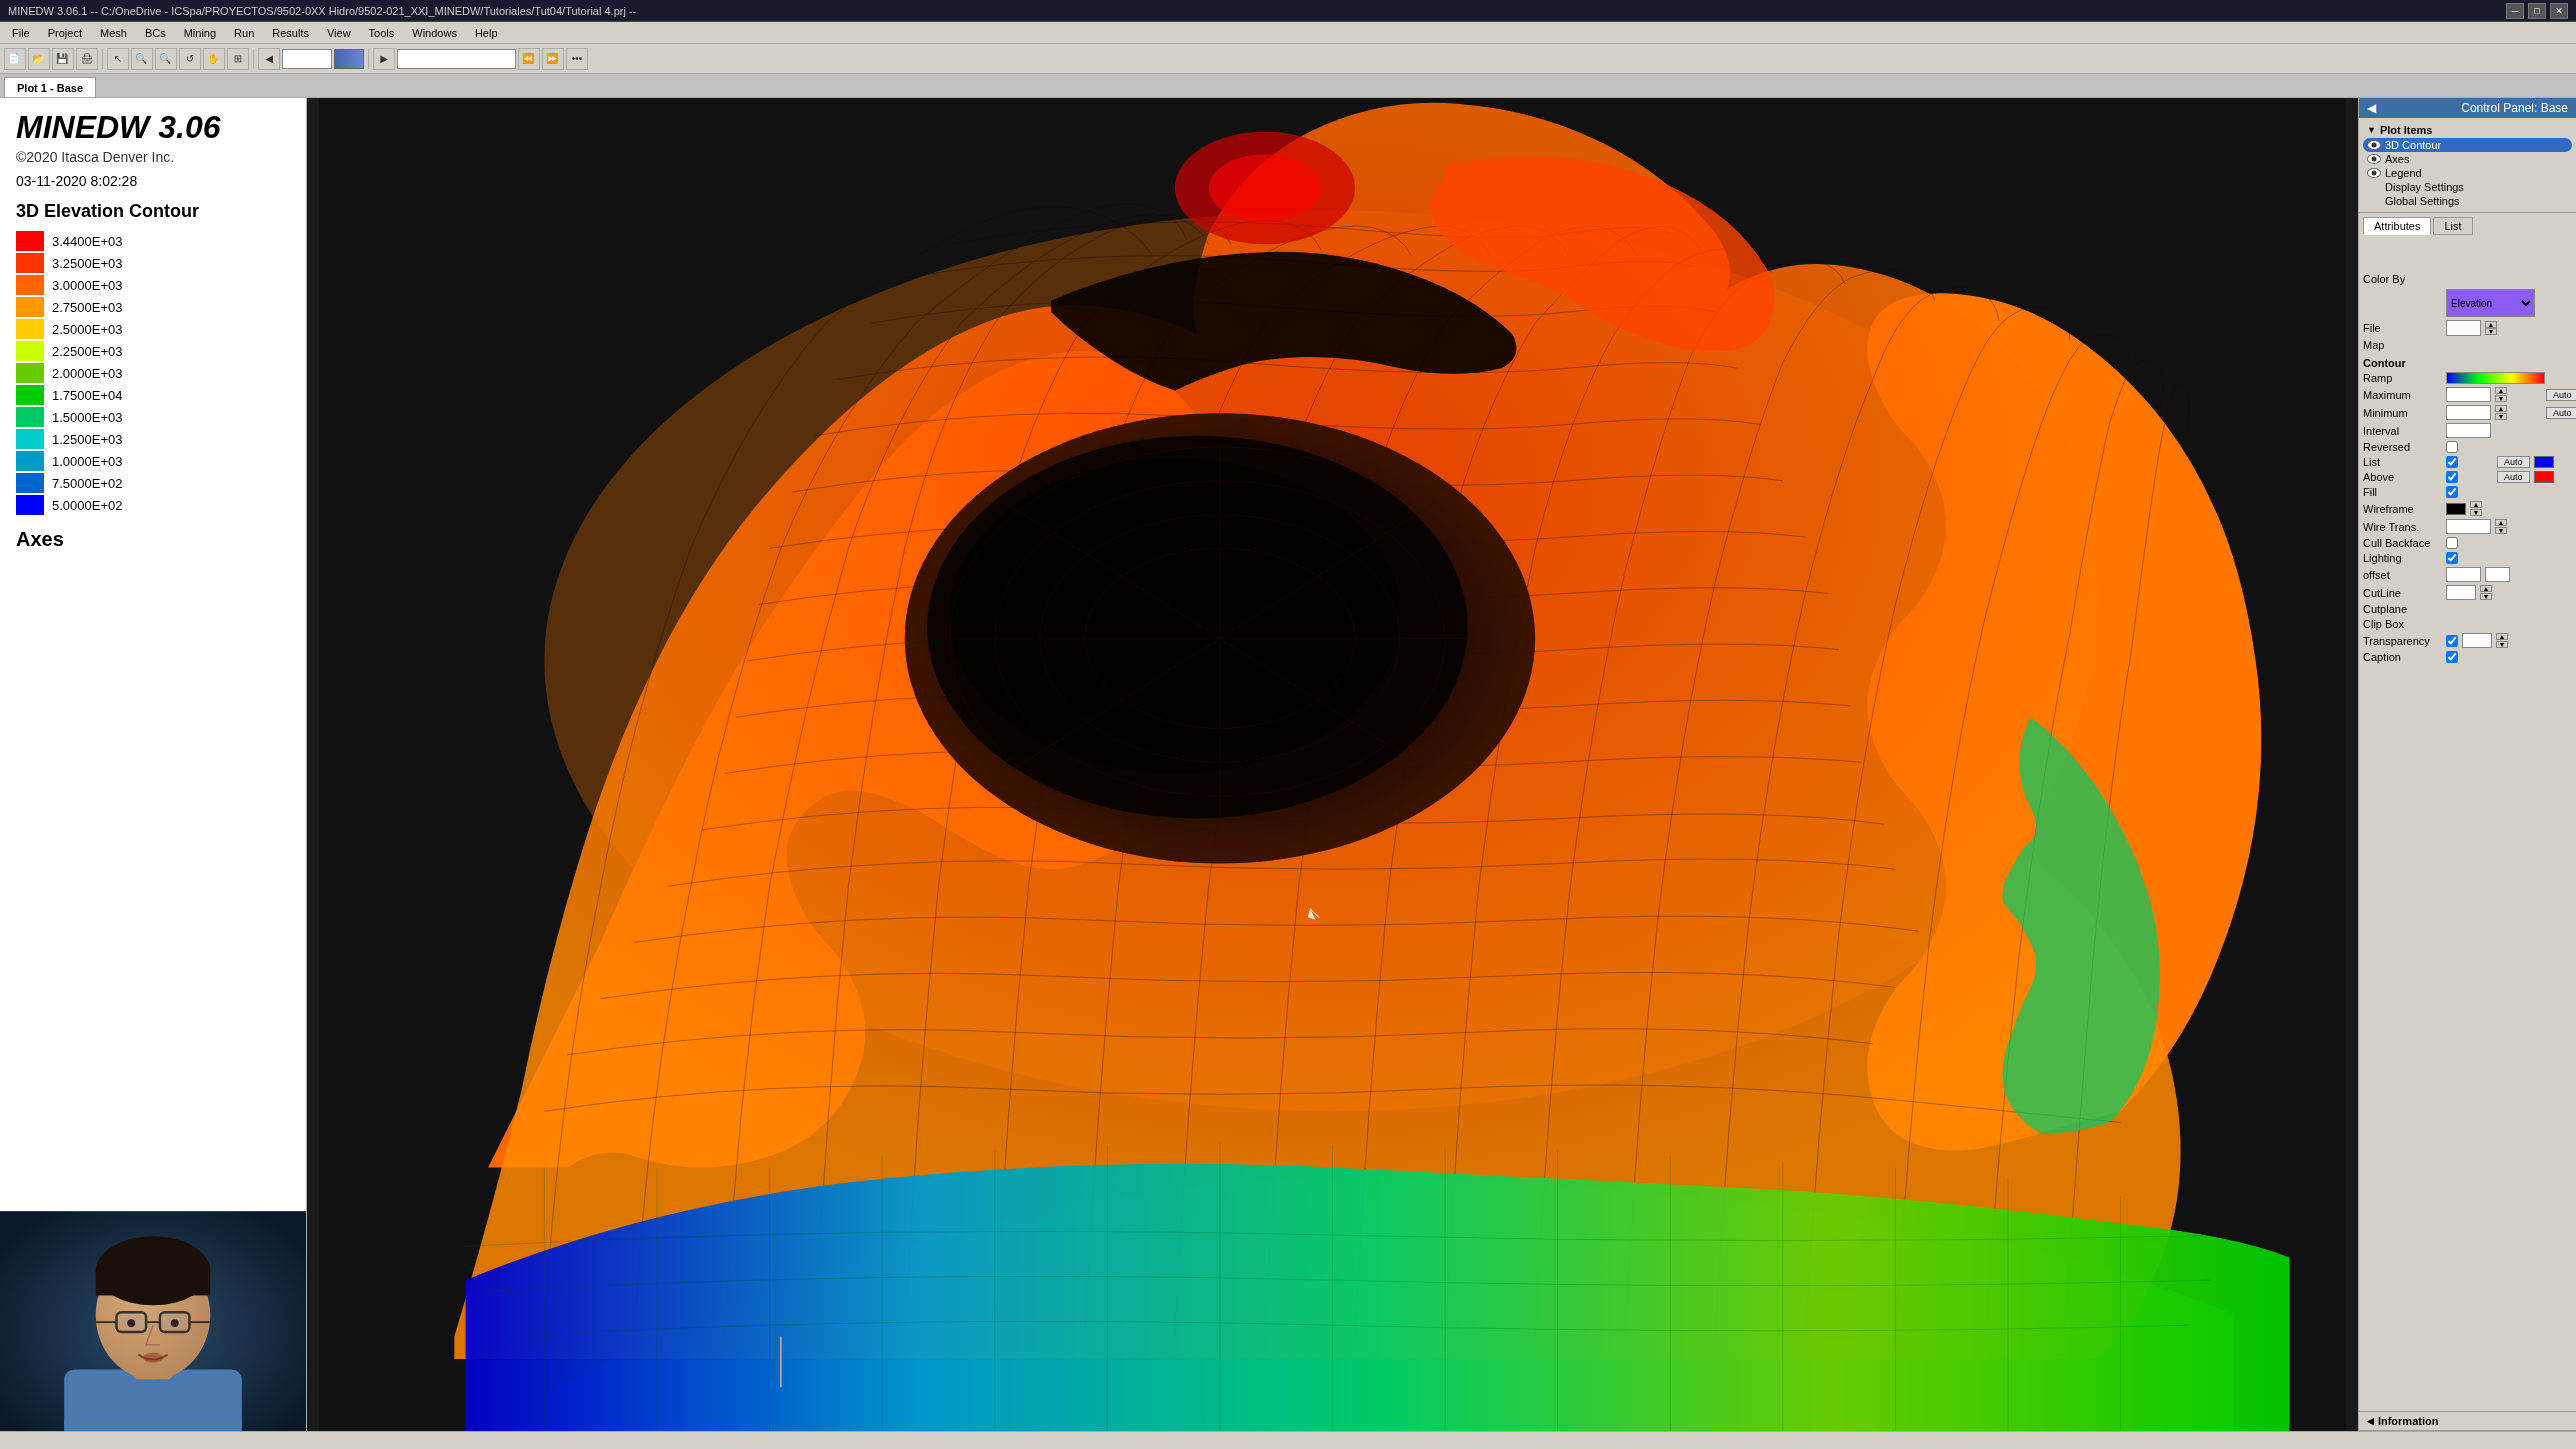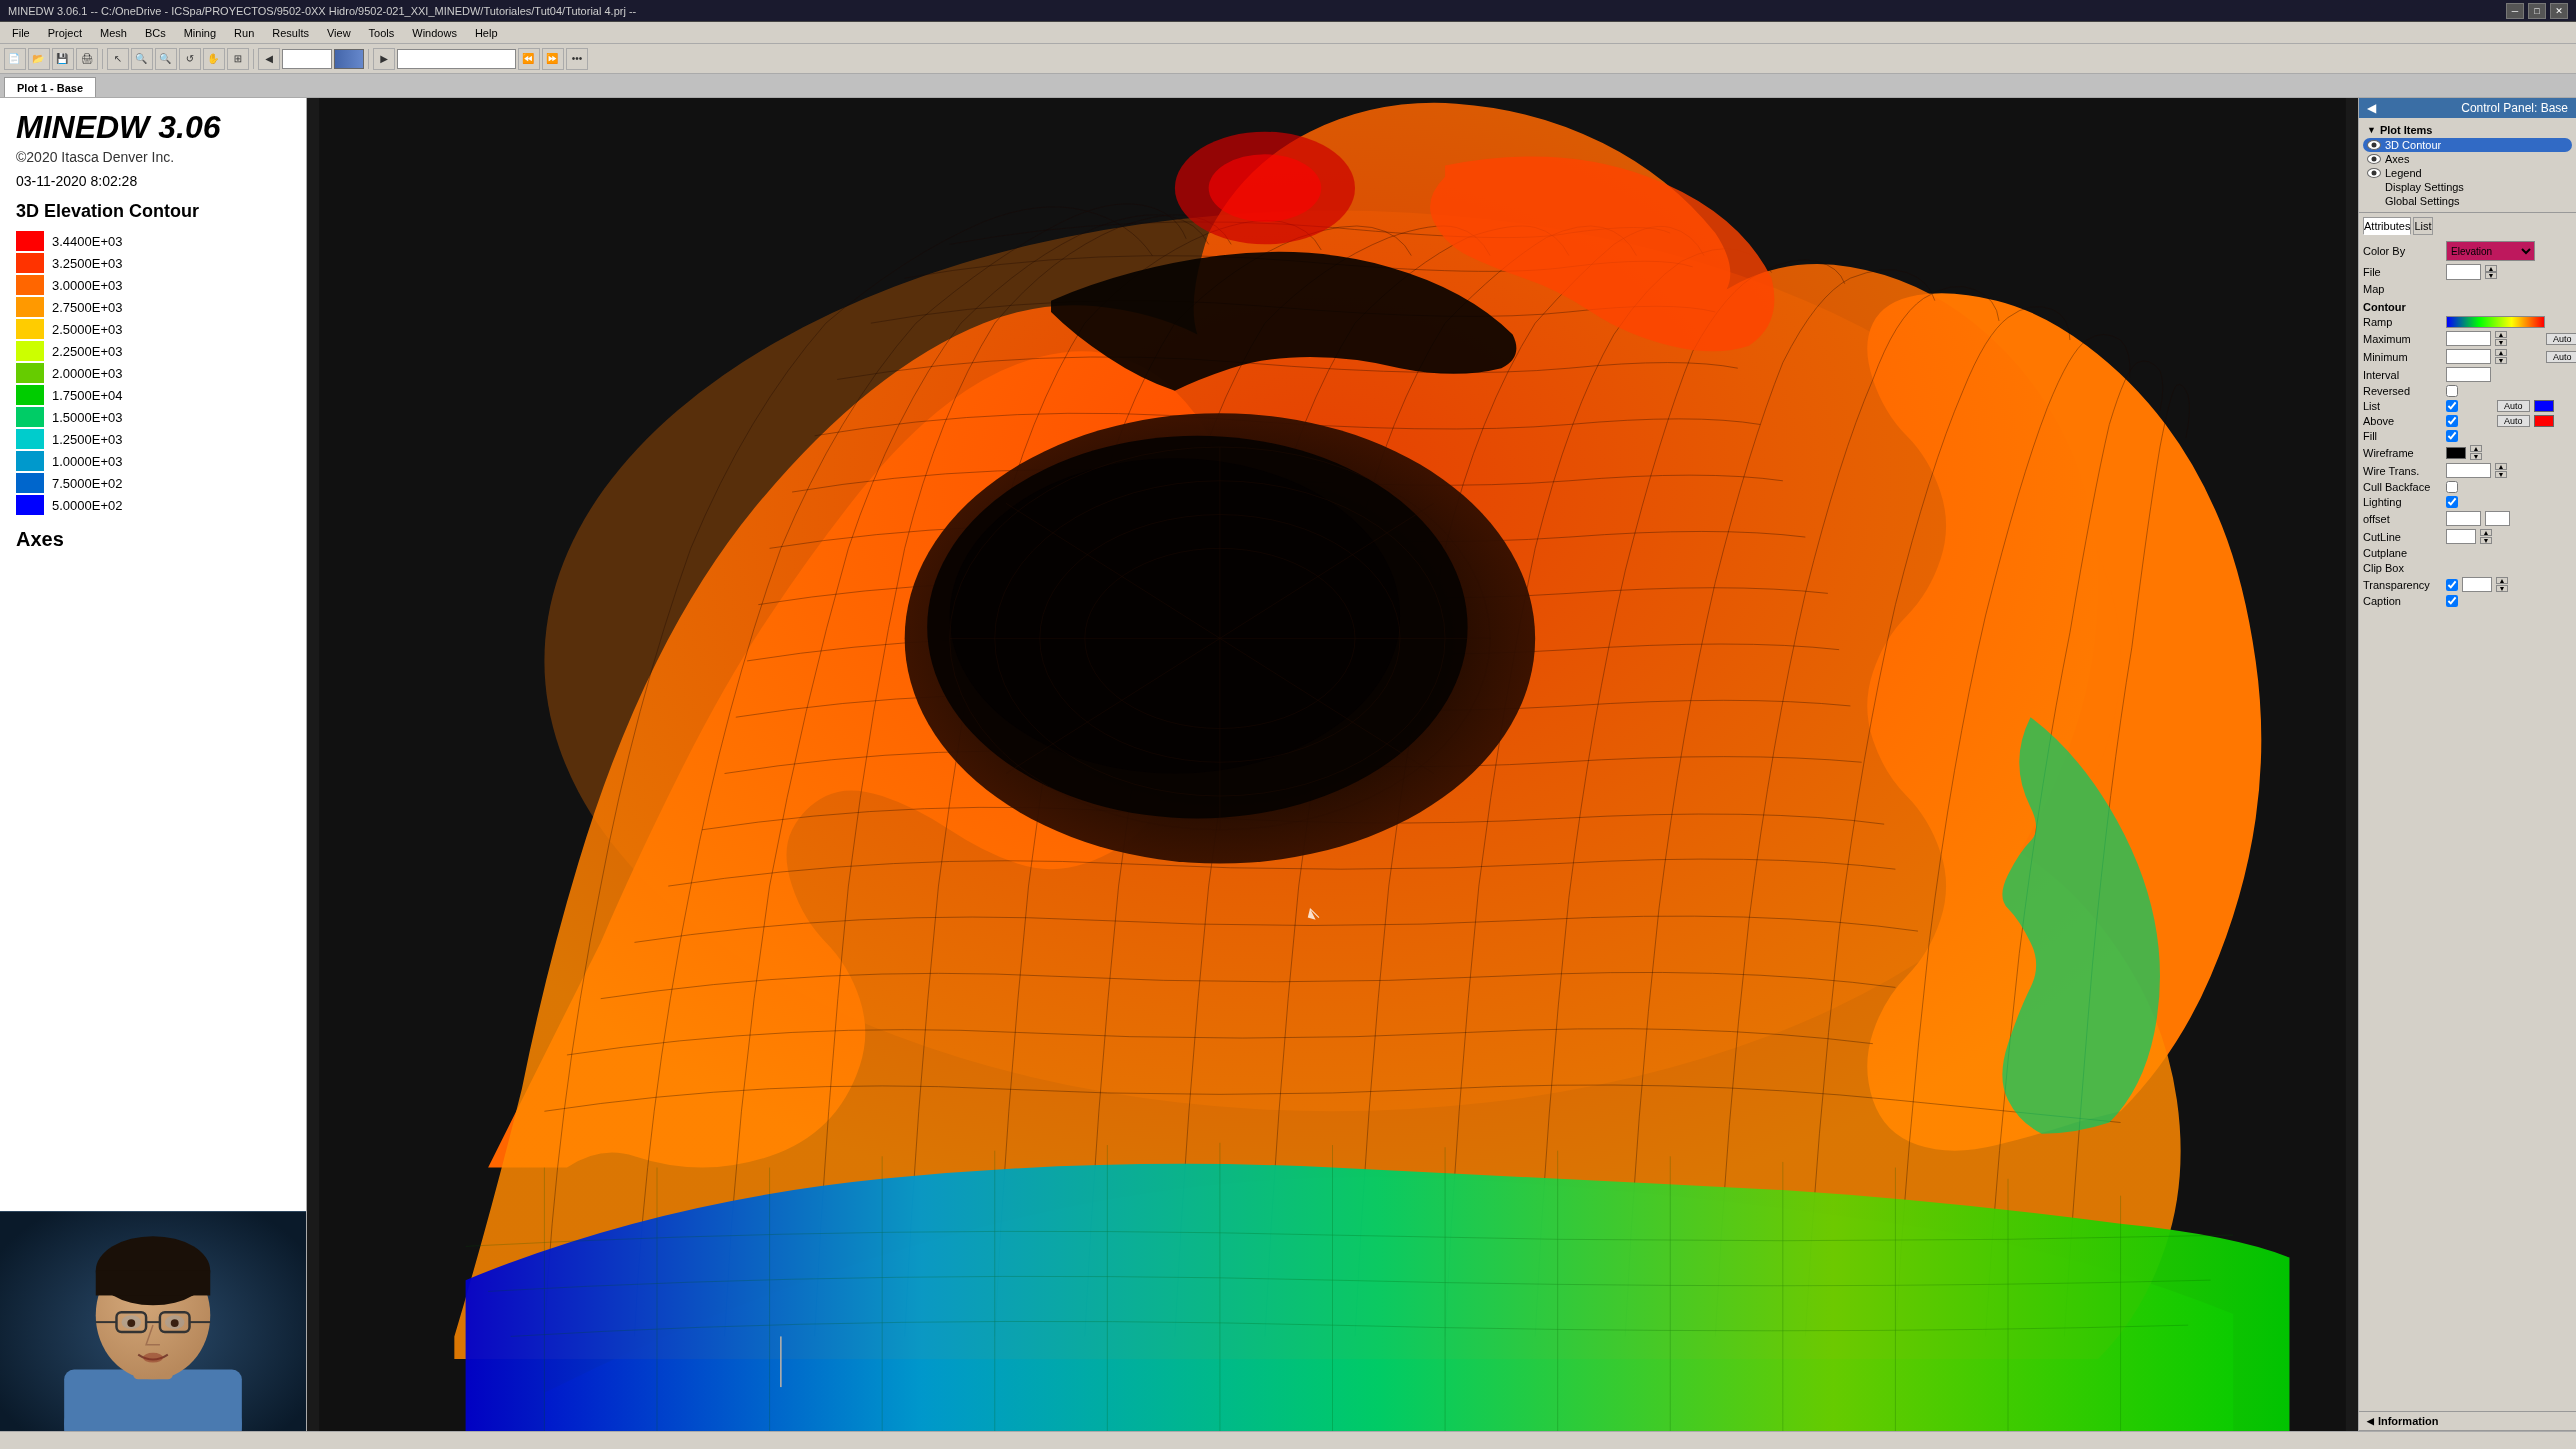--- a/index.html
+++ b/index.html
@@ -255,21 +255,21 @@
       flex: 1;
       overflow-y: auto;
       padding: 4px;
     }
     .attr-tabs {
       display: flex;
       gap: 2px;
       margin-bottom: 6px;
     }
     .attr-tab {
-      padding: 2px 0;
+      padding: 2px 10px;
       background: #d4d0c8;
       border: 1px solid #999;
       cursor: pointer;
       font-size: 11px;
     }
     .attr-tab.active {
       background: #fff;
       border-bottom: 1px solid #fff;
     }
 
@@ -288,24 +288,25 @@
     .attr-input {
       width: 59px;
       height: 16px;
       border: 1px solid #888;
       padding: 0 2px;
       font-size: 10px;
       background: #fff;
     }
     .attr-select {
       width: 79px;
-      height: 20px;
+      height: 28px;
       border: 1px solid #888;
       font-size: 10px;
-      background: #be185d;
+      background: #8b5cf6;
+      margin-top: 48px;
     }
     .attr-checkbox {
       width: 12px; height: 12px;
     }
 
     .subsection-label {
       font-weight: bold;
       font-size: 11px;
       margin: 6px 0 3px 0;
       color: #000;

